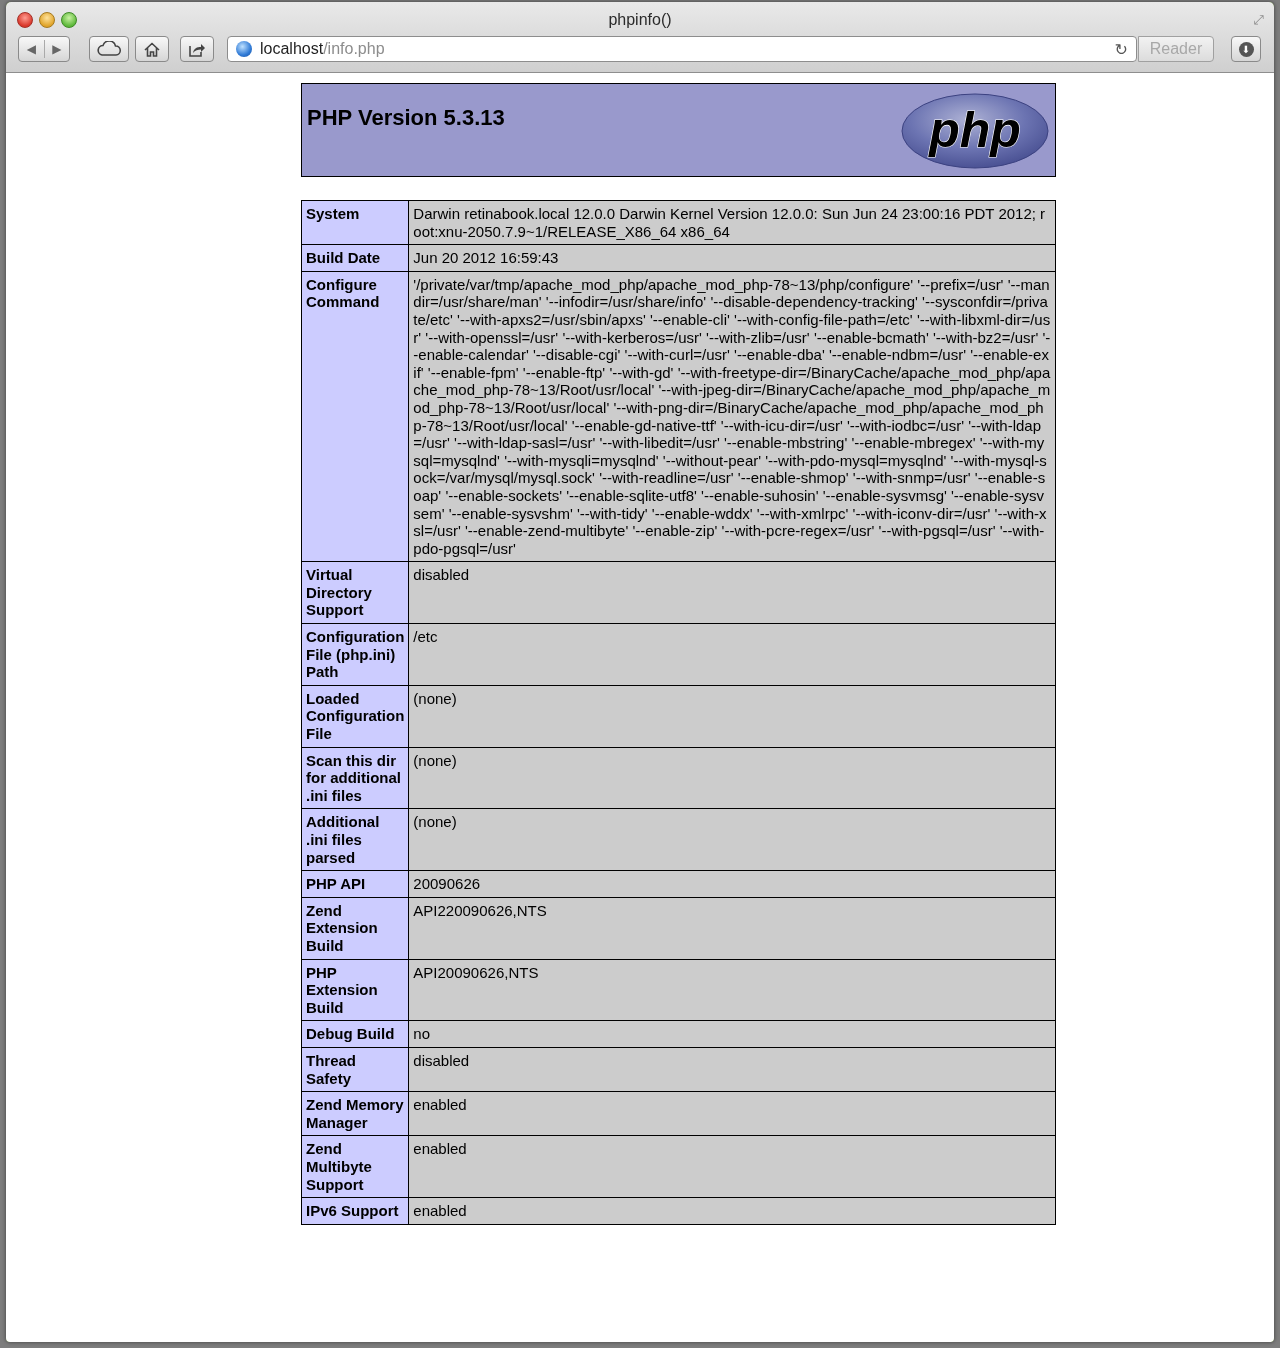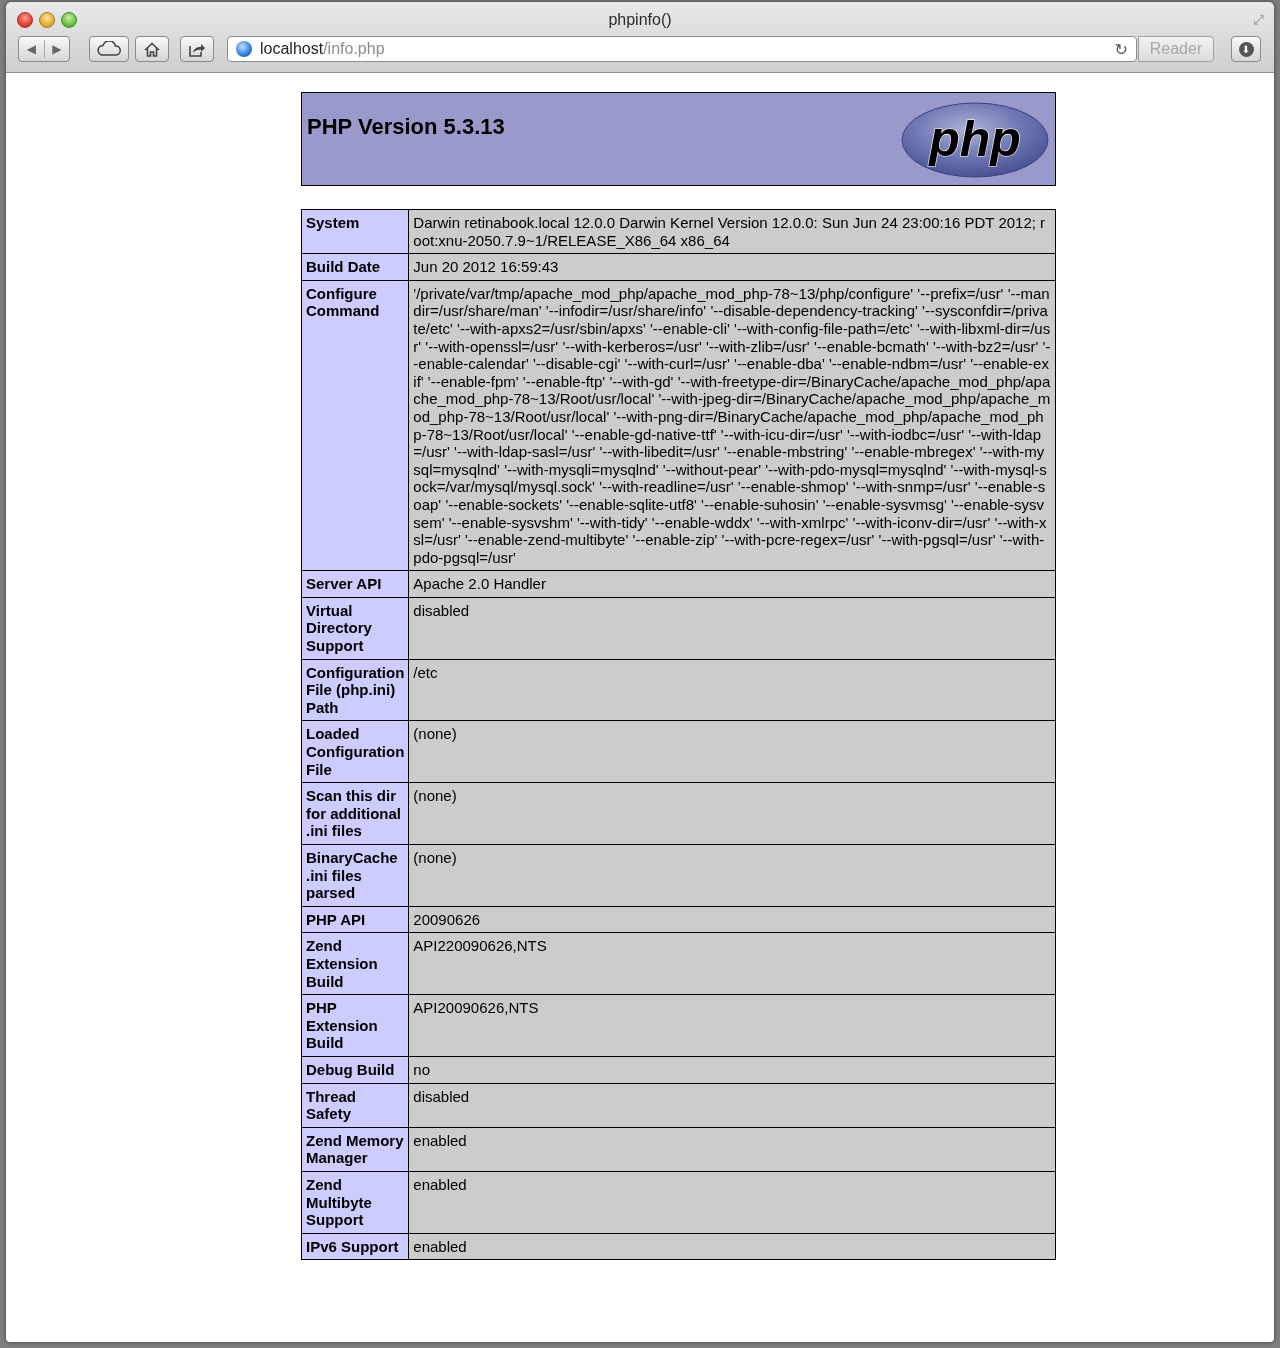--- a/index.html
+++ b/index.html
@@ -21,21 +21,21 @@
   .b-share { left:174px; width:34px; }
   .urlbar { position:absolute; left:221px; top:34px; width:910px; height:26px; border:1px solid #8d8d8d; border-radius:4px; background:#fff; box-sizing:border-box; display:flex; align-items:center; }
   .globe { width:16px; height:16px; border-radius:50%; background:radial-gradient(circle at 40% 35%, #bfe1ff, #2f7ad6 60%, #1b4f9a); margin-left:8px; margin-right:8px; flex:0 0 16px; }
   .url-host { font-size:16px; color:#1f1f1f; }
   .url-path { font-size:16px; color:#8c8c8c; }
   .reload { margin-left:auto; margin-right:8px; font-size:16px; color:#555; }
   .reader { position:absolute; left:1132px; top:34px; width:76px; height:26px; border:1px solid #a0a0a0; border-radius:0 4px 4px 0; background:linear-gradient(#f2f2f2,#dcdcdc); color:#a8a8a8; font-size:16px; display:flex; align-items:center; justify-content:center; box-sizing:border-box; }
   .b-download { left:1225px; width:30px; }
   .dl-circle { width:15px; height:15px; border-radius:50%; background:#555; color:#fff; font-size:10px; display:flex; align-items:center; justify-content:center; }
   .content { position:absolute; left:0; top:71px; width:100%; height:1269px; background:#fff; }
-  .center { position:absolute; left:257px; top:19px; width:755px;padding-left:38px; }
+  .center { position:absolute; left:257px; top:10px; width:755px;padding-left:38px; }
   table.h { width:755px; border-collapse:collapse; margin-bottom:23px; }
   table.h td { background:#9999cc; border:1px solid #000; height:92px; vertical-align:top; padding:0; position:relative; }
   .php-title { font-family:"Liberation Sans", sans-serif; font-weight:bold; font-size:22px; color:#000; position:absolute; left:5px; top:21px; margin:0; }
   .logo { position:absolute; right:5px; top:8px; width:150px; height:78px; }
   table.info { width:755px; border-collapse:collapse; }
   table.info td { border:1px solid #000; font-size:15px; line-height:17.6px; vertical-align:top; padding:4px 4px 4px 4px; color:#000; }
   table.info td.e { background:#ccccff; font-weight:bold; width:97px; }
   table.info td.v { background:#cccccc; word-break:break-all; }
 </style>
 </head>
@@ -114,41 +114,37 @@
             </tr>
             <tr>
               <td class="e">Build Date</td>
               <td class="v">Jun 20 2012 16:59:43</td>
             </tr>
             <tr>
               <td class="e">Configure Command</td>
               <td class="v">'/private/var/tmp/apache_mod_php/apache_mod_php-78~13/php/configure' '--prefix=/usr' '--mandir=/usr/share/man' '--infodir=/usr/share/info' '--disable-dependency-tracking' '--sysconfdir=/private/etc' '--with-apxs2=/usr/sbin/apxs' '--enable-cli' '--with-config-file-path=/etc' '--with-libxml-dir=/usr' '--with-openssl=/usr' '--with-kerberos=/usr' '--with-zlib=/usr' '--enable-bcmath' '--with-bz2=/usr' '--enable-calendar' '--disable-cgi' '--with-curl=/usr' '--enable-dba' '--enable-ndbm=/usr' '--enable-exif' '--enable-fpm' '--enable-ftp' '--with-gd' '--with-freetype-dir=/BinaryCache/apache_mod_php/apache_mod_php-78~13/Root/usr/local' '--with-jpeg-dir=/BinaryCache/apache_mod_php/apache_mod_php-78~13/Root/usr/local' '--with-png-dir=/BinaryCache/apache_mod_php/apache_mod_php-78~13/Root/usr/local' '--enable-gd-native-ttf' '--with-icu-dir=/usr' '--with-iodbc=/usr' '--with-ldap=/usr' '--with-ldap-sasl=/usr' '--with-libedit=/usr' '--enable-mbstring' '--enable-mbregex' '--with-mysql=mysqlnd' '--with-mysqli=mysqlnd' '--without-pear' '--with-pdo-mysql=mysqlnd' '--with-mysql-sock=/var/mysql/mysql.sock' '--with-readline=/usr' '--enable-shmop' '--with-snmp=/usr' '--enable-soap' '--enable-sockets' '--enable-sqlite-utf8' '--enable-suhosin' '--enable-sysvmsg' '--enable-sysvsem' '--enable-sysvshm' '--with-tidy' '--enable-wddx' '--with-xmlrpc' '--with-iconv-dir=/usr' '--with-xsl=/usr' '--enable-zend-multibyte' '--enable-zip' '--with-pcre-regex=/usr' '--with-pgsql=/usr' '--with-pdo-pgsql=/usr'</td>
             </tr>
             <tr>
-              <td class="e">Server API</td>
-              <td class="v">Apache 2.0 Handler</td>
-            </tr>
-            <tr>
               <td class="e">Virtual Directory Support</td>
               <td class="v">disabled</td>
             </tr>
             <tr>
               <td class="e">Configuration File (php.ini) Path</td>
               <td class="v">/etc</td>
             </tr>
             <tr>
               <td class="e">Loaded Configuration File</td>
               <td class="v">(none)</td>
             </tr>
             <tr>
               <td class="e">Scan this dir for additional .ini files</td>
               <td class="v">(none)</td>
             </tr>
             <tr>
-              <td class="e">BinaryCache .ini files parsed</td>
+              <td class="e">Additional .ini files parsed</td>
               <td class="v">(none)</td>
             </tr>
             <tr>
               <td class="e">PHP API</td>
               <td class="v">20090626</td>
             </tr>
             <tr>
               <td class="e">Zend Extension Build</td>
               <td class="v">API220090626,NTS</td>
             </tr>

